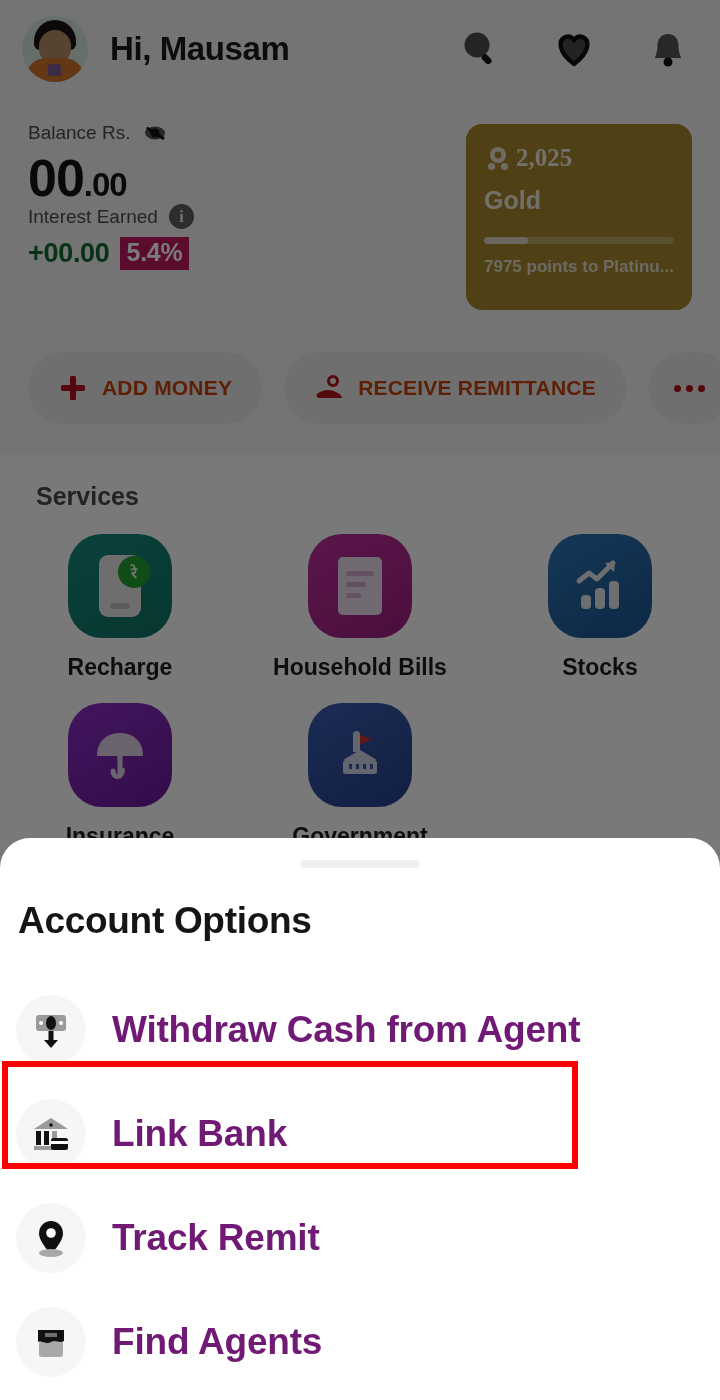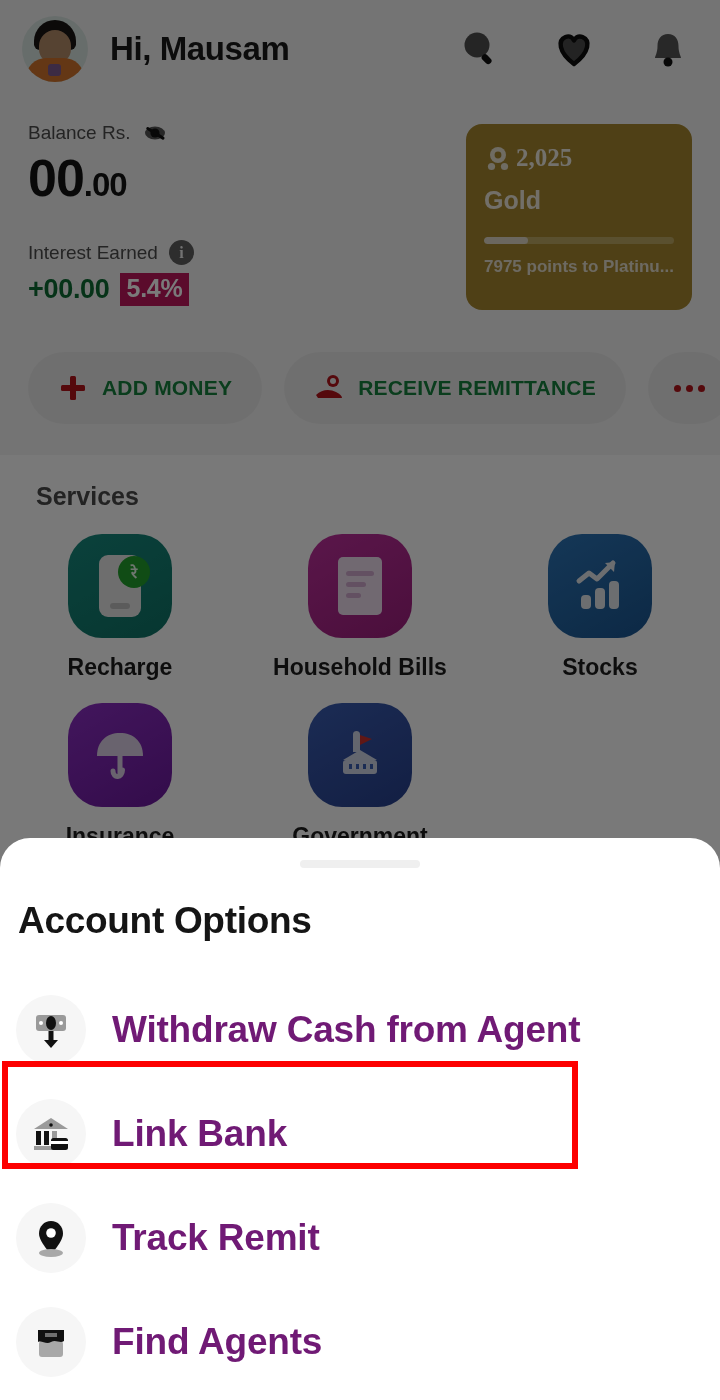--- a/index.html
+++ b/index.html
@@ -94,21 +94,21 @@
   .balance-amount {
     margin-top: 6px;
     font-size: 52px;
     font-weight: bold;
     color: #141414;
     letter-spacing: -1px;
     line-height: 1;
   }
   .balance-amount .cents { font-size: 33px; }
   .interest-row {
-    margin-top: 36px;
+    margin-top: 0;
     display: flex; align-items: center; gap: 11px;
   }
   .interest-label { font-size: 19px; color: #4c4c4c; font-weight: 500; }
   .info-icon {
     width: 25px; height: 25px; border-radius: 50%;
     background: #5f5f5f; color: #efefef;
     font-size: 16px; font-weight: bold;
     display: flex; align-items: center; justify-content: center;
     font-family: "Liberation Serif", serif;
   }
@@ -165,21 +165,21 @@
     display: flex; align-items: center; gap: 22px;
   }
   .pill {
     height: 72px;
     background: #e9e9e9;
     border-radius: 36px;
     display: flex; align-items: center; gap: 14px;
     padding: 0 30px;
   }
   .pill-label {
-    font-size: 21px; font-weight: bold; color: #15803d;
+    font-size: 21px; font-weight: bold; color: #c2410c;
     letter-spacing: 0.2px; white-space: nowrap;
   }
   .pill-icon { width: 30px; height: 30px; display: block; }
   .pill-more {
     width: 84px; padding: 0;
     justify-content: center;
   }
   .dots { display: flex; gap: 5px; }
   .dots i {
     width: 7px; height: 7px; border-radius: 50%;

